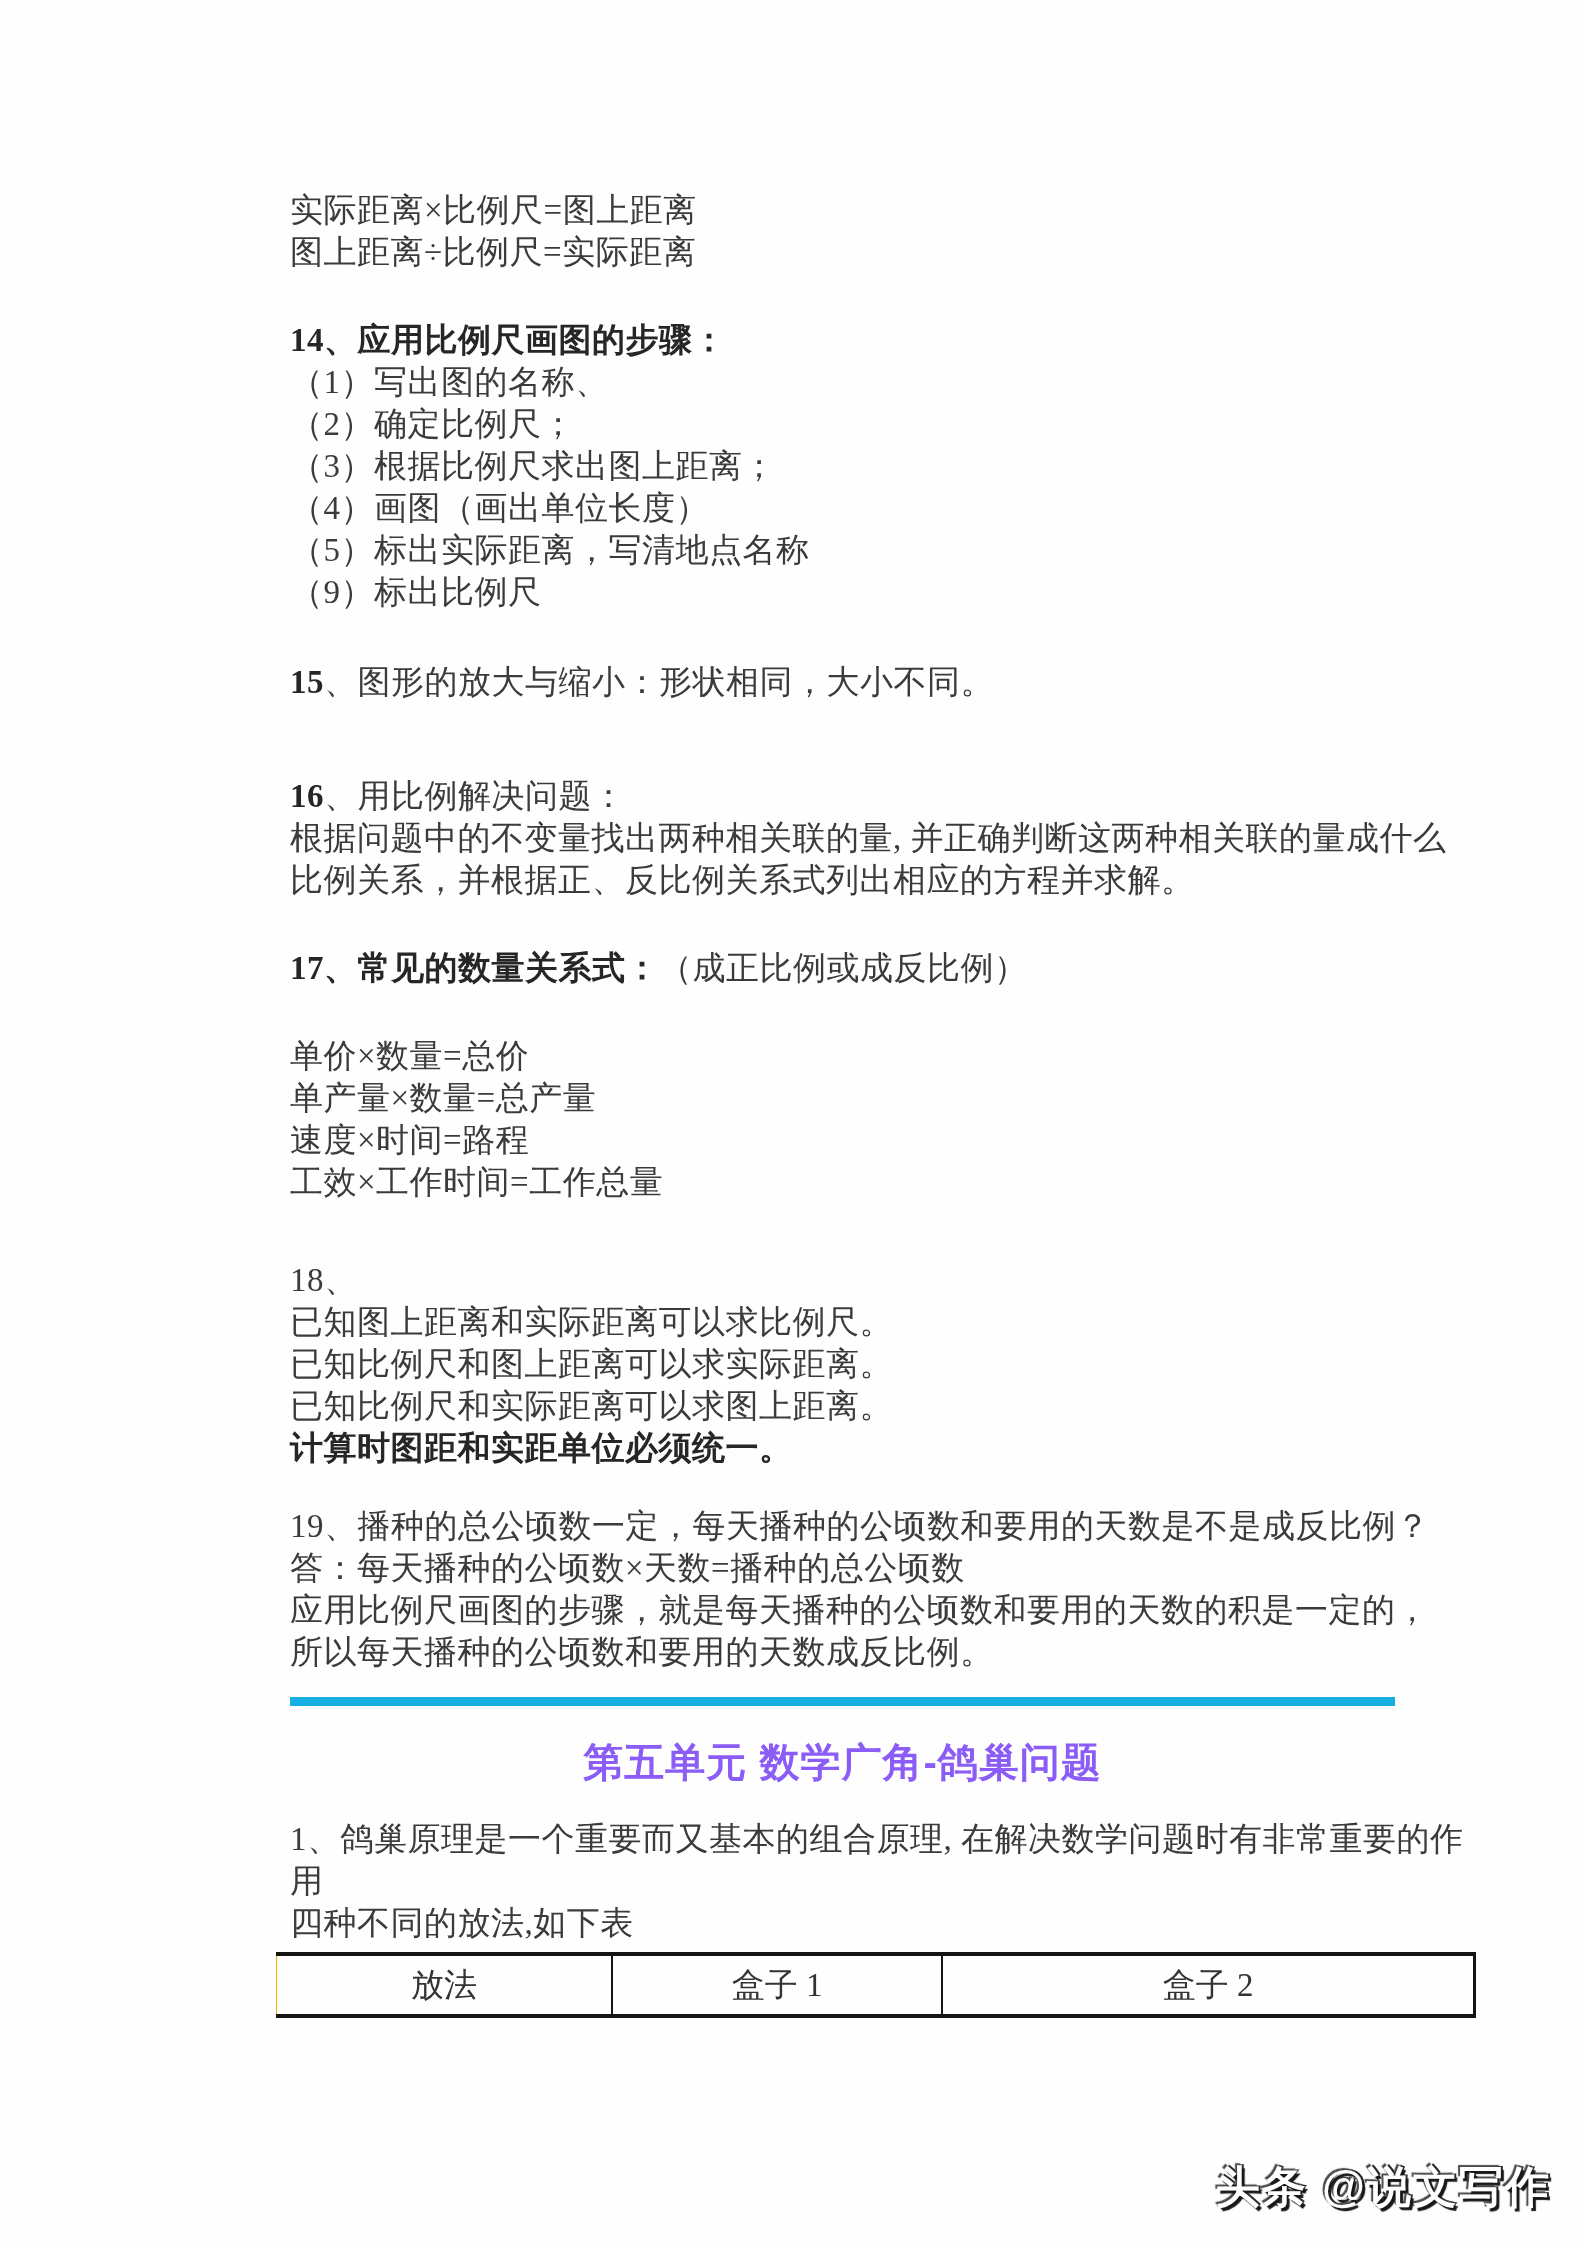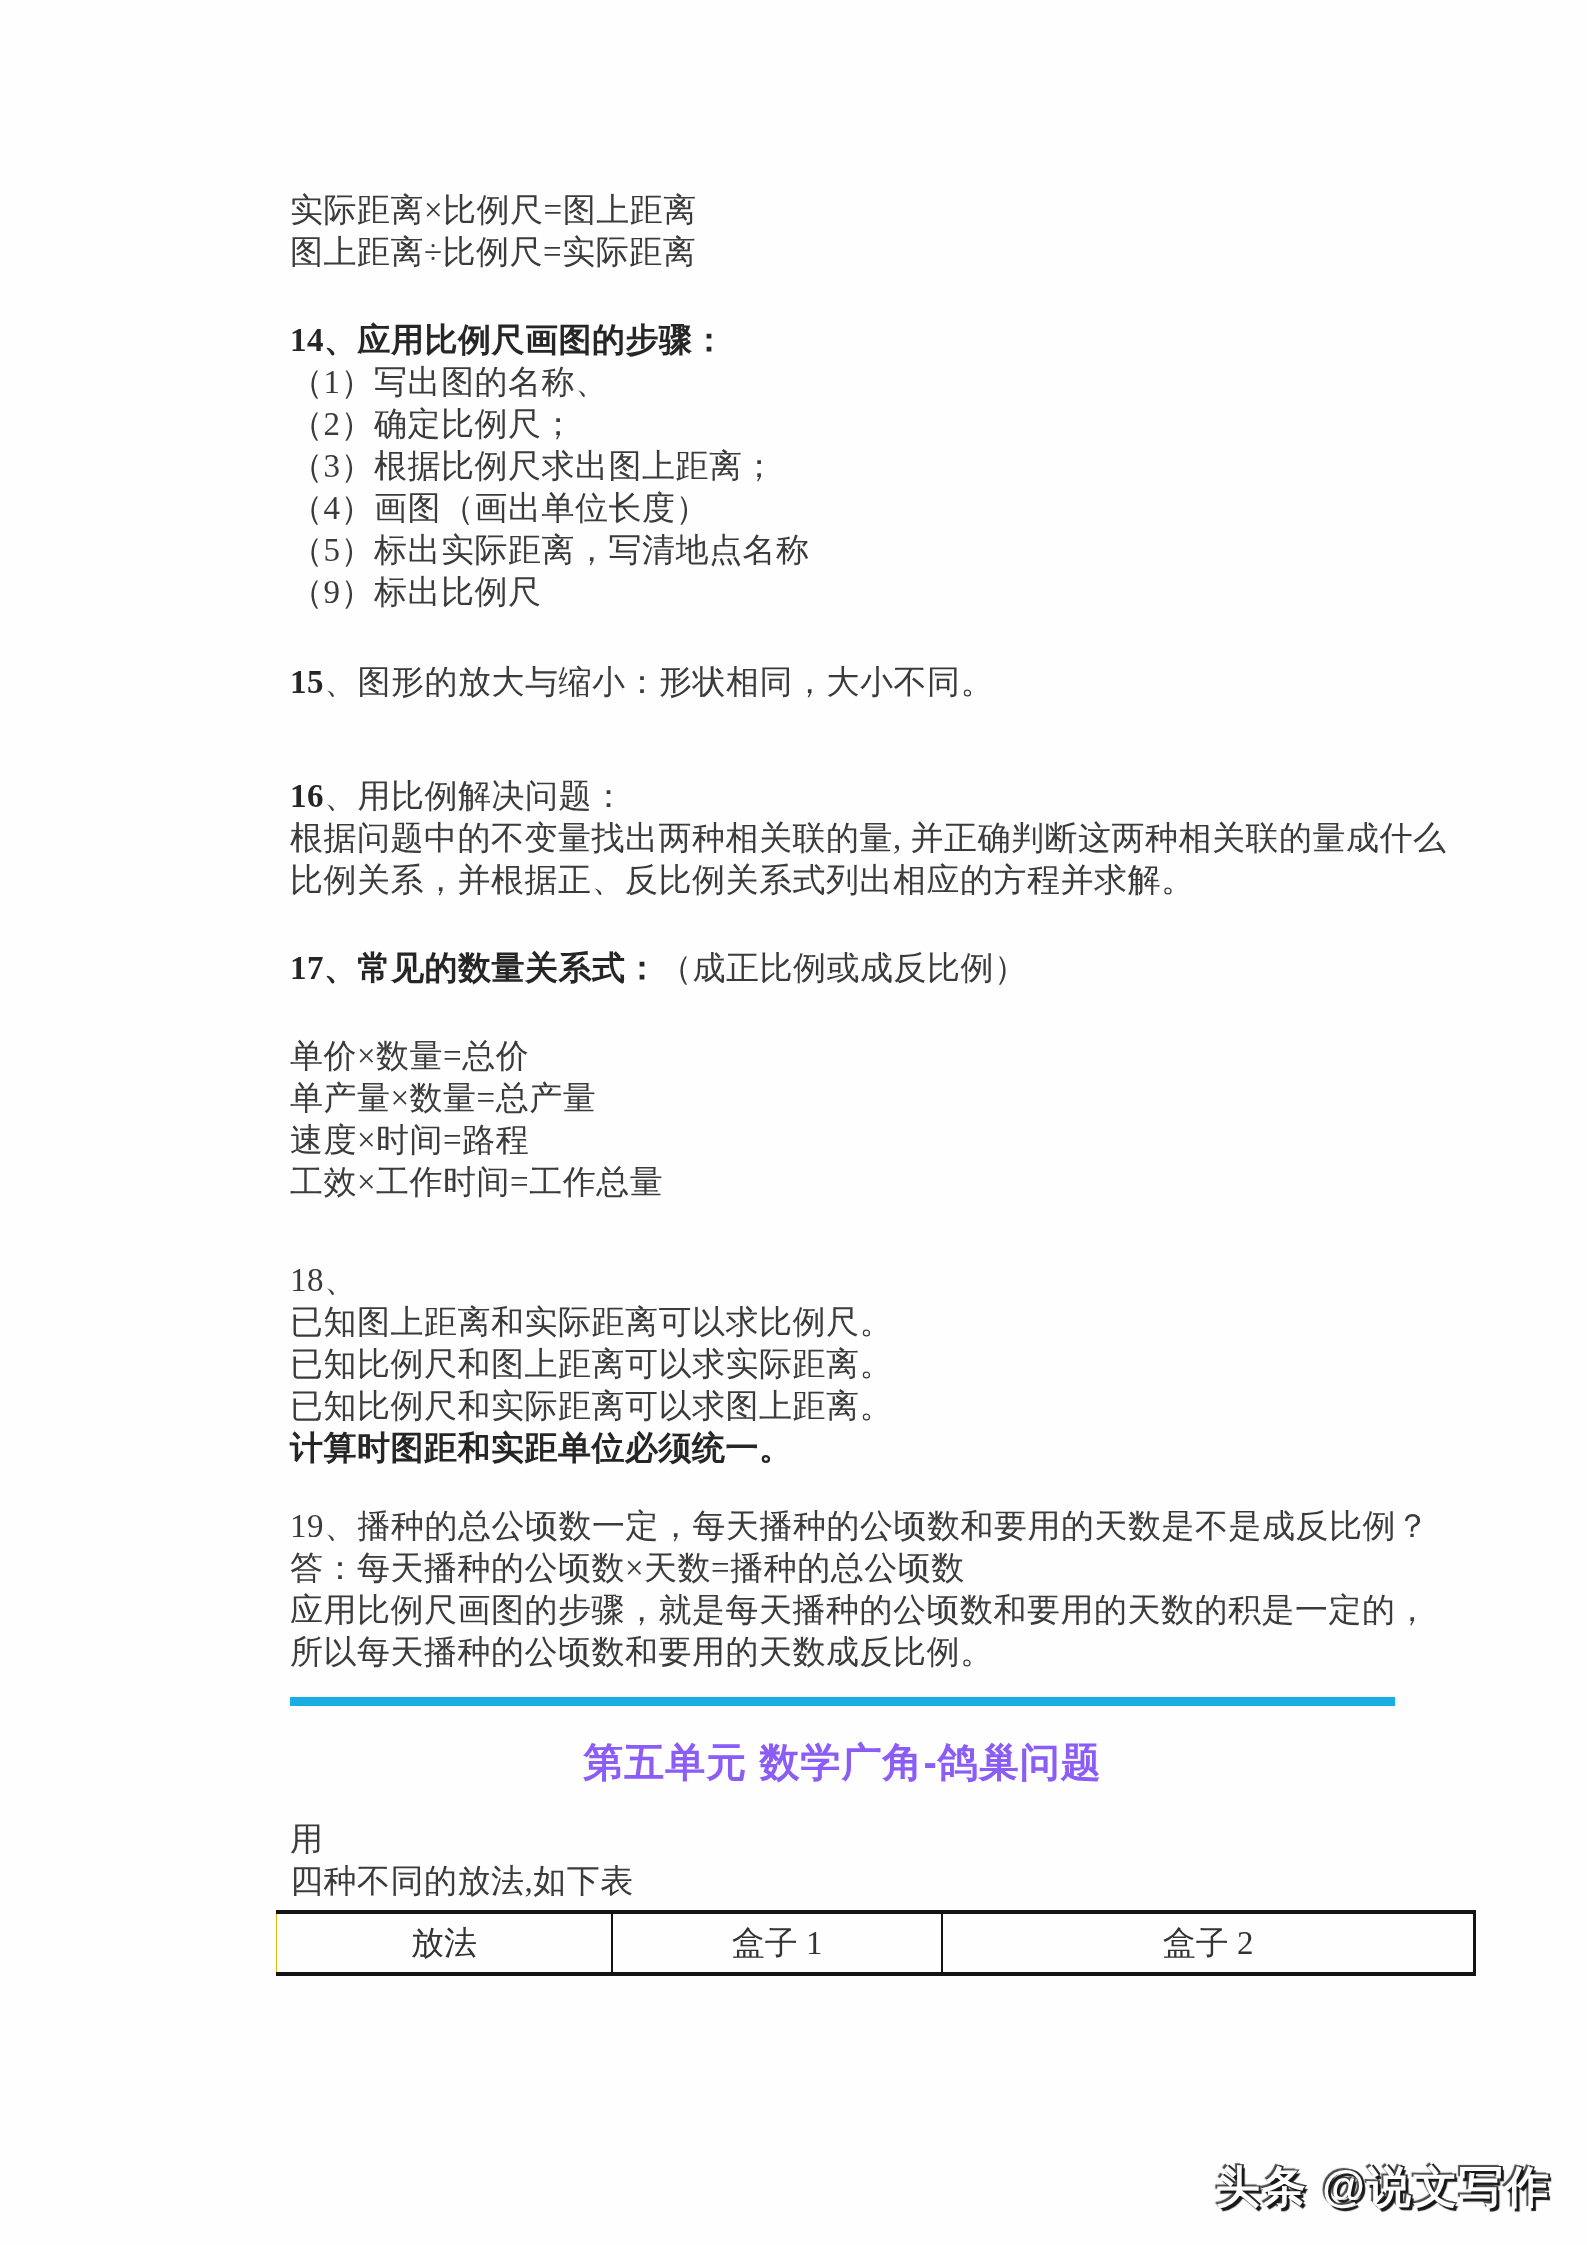--- a/index.html
+++ b/index.html
@@ -143,20 +143,21 @@
           <div class="line"><span>所以每天播种的公顷数和要用的天数成反比例。</span></div>
         </div>
       </div>
 
     <div class="divider"></div>
 
     <div class="unit-heading">第五单元 数学广角-鸽巢问题</div>
 
     <div id="blocks2">
         <div class="block">
+          <div class="line"><span>1、鸽巢原理是一个重要而又基本的组合原理, 在解决数学问题时有非常重要的作</span></div>
           <div class="line"><span>用</span></div>
           <div class="line"><span>四种不同的放法,如下表</span></div>
         </div>
       </div>
 
     <table class="apple-table">
       <tbody>
         <tr>
           <th class="col-method">放法</th>
           <th class="col-box1">盒子 1</th>

